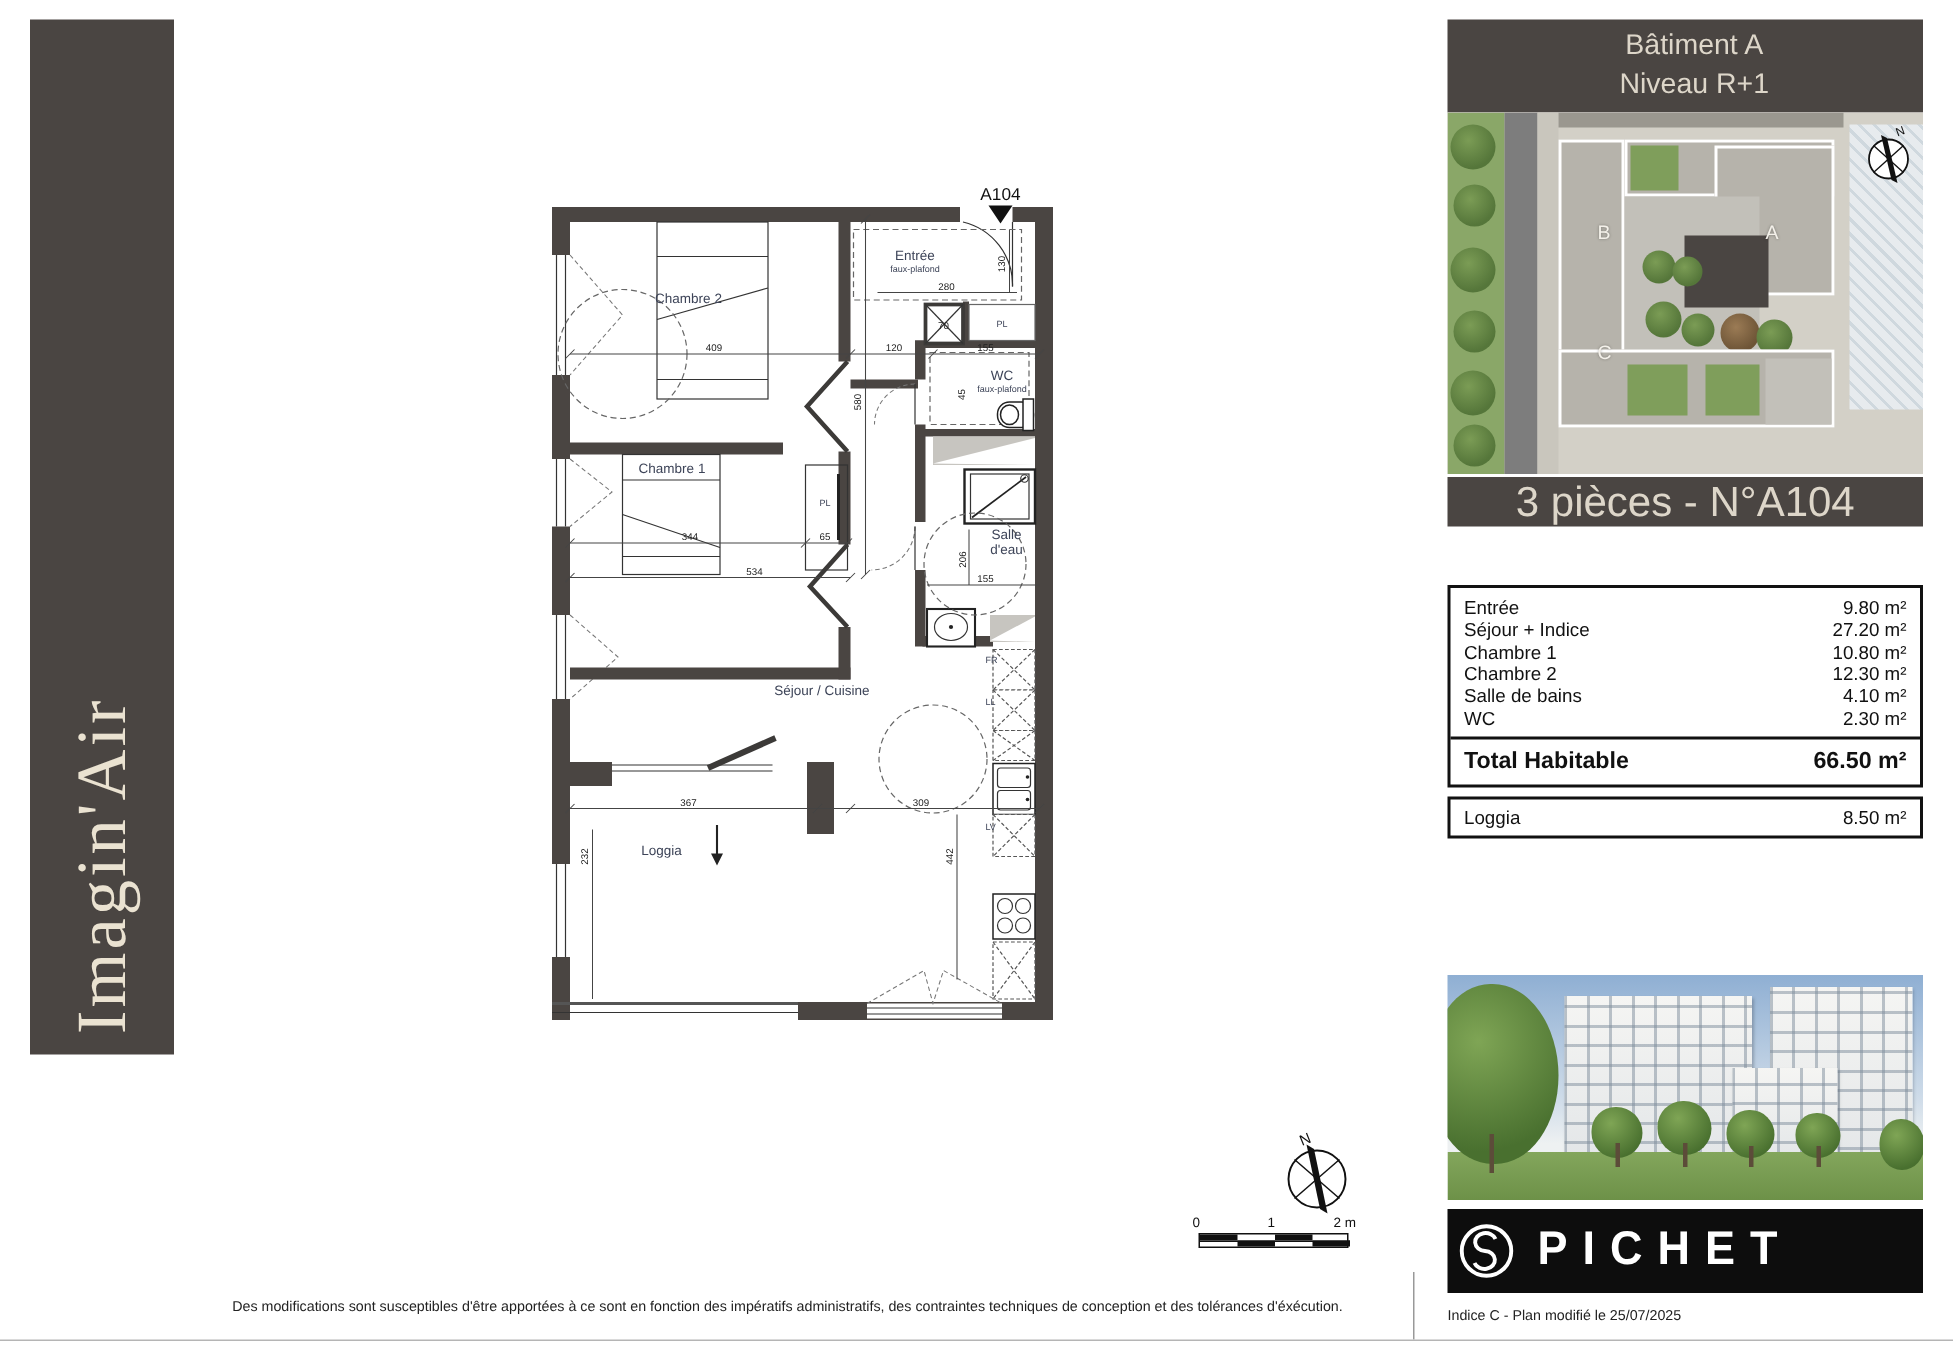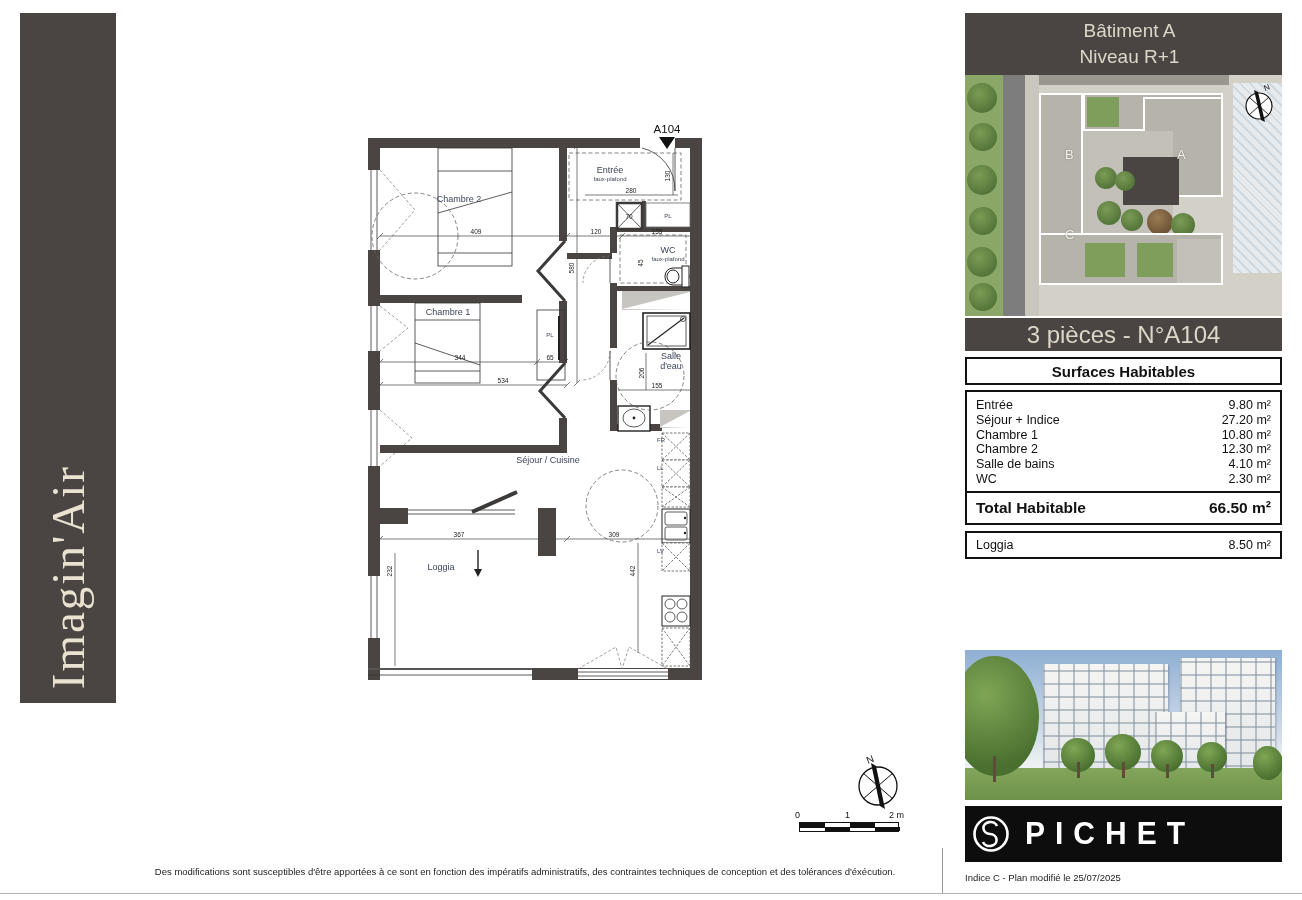--- a/index.html
+++ b/index.html
@@ -41,21 +41,21 @@
   .scale-labels span { position:absolute; top:0; }
   .sbar { position:relative; width:100px; height:10px; border:1px solid #111; margin-left:4px; }
   .sbar div { position:absolute; background:#111; }
 
   
   .rp { position:absolute; left:965px; width:317px; }
   .hdr { top:13px; height:62px; background:#4a4542; color:#ddd6c9;
          display:flex; flex-direction:column; align-items:center; justify-content:center;
          font-size:19px; line-height:26px;padding-left:12px; }
   .bar { top:318px; height:33px; background:#4a4542; color:#ddd6c9;
-         display:flex; align-items:center; justify-content:center; font-size:24px; }
+         display:flex; align-items:center; justify-content:center; font-size:28px; }
   .surf-title { top:357px; height:28px; border:2px solid #111; background:#fff;
                 display:flex; align-items:center; justify-content:center;
                 font-size:15px; font-weight:bold; color:#111; }
   .table-box { top:390px; border:2px solid #111; background:#fff; }
   .rows { padding:6px 9px 4px 9px; }
   .trow { display:flex; justify-content:space-between; font-size:12.5px; color:#111; line-height:14.8px; }
   .total { border-top:2px solid #111; padding:6px 9px; display:flex; justify-content:space-between;
            font-size:15.5px; font-weight:bold; color:#111;text-align:right; }
   .loggia-box { top:531px; border:2px solid #111; background:#fff; padding:5px 9px;
                 display:flex; justify-content:space-between; font-size:12.5px; color:#111; }
@@ -400,23 +400,20 @@
       <circle cx="22" cy="25" r="13" fill="#fff" stroke="#111" stroke-width="1.2"></circle>
       <line x1="12" y1="16" x2="32" y2="34" stroke="#111" stroke-width="0.9"></line>
       <line x1="32" y1="16" x2="12" y2="34" stroke="#111" stroke-width="0.9"></line>
       <polygon points="17,9 21,11 28,41 24,39" fill="#111"></polygon>
     </svg>
   </div>
 
   <div class="rp bar">
     <span>3 pièces - N°A104</span>
   </div>
-  <div class="rp surf-title">
-    <span>Surfaces Habitables</span>
-  </div>
 
   <div class="rp table-box">
     <div class="rows">
       <div class="trow">
         <span>Entrée</span>
           <span>9.80 m²</span>
       </div>
       <div class="trow">
         <span>Séjour + Indice</span>
           <span>27.20 m²</span>

